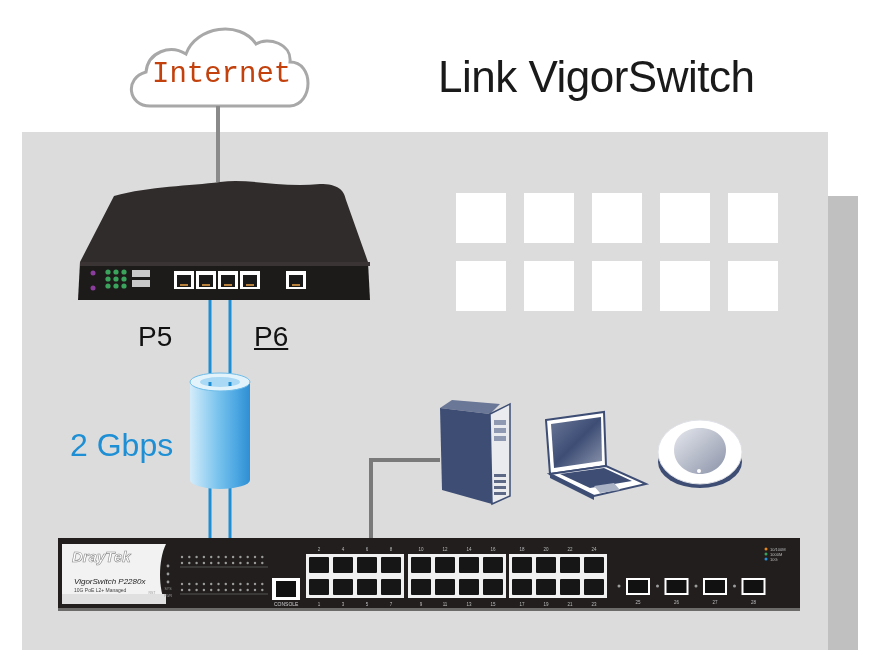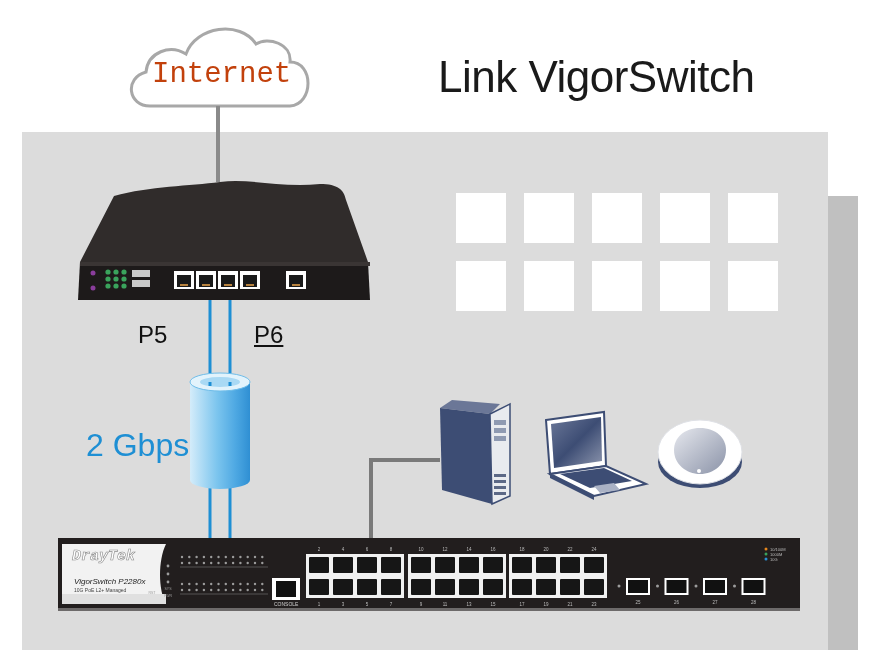--- a/index.html
+++ b/index.html
@@ -1,21 +1,21 @@
 <!DOCTYPE html>
 <html><head>
 <meta charset="utf-8">
 <style>
   html,body{margin:0;padding:0;background:#ffffff;}
   body{width:880px;height:672px;position:relative;overflow:hidden;font-family:"Liberation Sans",sans-serif;}
   svg{position:absolute;left:0;top:0;}
   .title{position:absolute;left:438px;top:52px;font-size:44px;color:#1a1a1a;font-family:"Liberation Sans",sans-serif;letter-spacing:-0.5px;}
   .cloud-label{position:absolute;left:152px;top:58px;font-size:29px;color:#c2410c;font-family:Liberation Mono, monospace;}
-  .port-label{position:absolute;font-size:24px;color:#111;font-family:"Liberation Sans",sans-serif;}
-  .speed{position:absolute;left:70px;top:427px;font-size:32px;color:#1e8fd4;font-family:"Liberation Sans",sans-serif;margin-left:16px;}
+  .port-label{position:absolute;font-size:28px;color:#111;font-family:"Liberation Sans",sans-serif;}
+  .speed{position:absolute;left:70px;top:427px;font-size:32px;color:#1e8fd4;font-family:"Liberation Sans",sans-serif;}
   .small{font-family:"Liberation Sans",sans-serif;}
 </style>
 </head>
 <body>
 
 <svg width="880" height="672">
   <rect x="826" y="196" width="32" height="454" fill="#c0c0c0"></rect>
   <rect x="22" y="132" width="806" height="518" fill="#dcdcdc"></rect>
   <g id="windows">
       <rect x="456" y="193" width="50" height="50" fill="#ffffff"></rect>
@@ -343,16 +343,16 @@
       <text x="152" y="594" font-size="3.5" fill="#9c9c9c" text-anchor="middle" font-family="Liberation Sans, sans-serif">RST</text>
     </g>
 </svg>
 
 <div class="title">Link VigorSwitch</div>
 <div class="cloud-label">Internet</div>
 <div class="port-label" style="left:138px;top:321px;">P5</div>
 <div class="port-label" style="left:254px;top:321px;text-decoration:underline;">P6</div>
 <div class="speed">2 Gbps</div>
 
-<div class="small" style="position:absolute;left:72px;top:548px;font-size:15px;font-style:italic;font-weight:bold;color:#ffffff;-webkit-text-stroke:0.6px #8a8a8a;font-family:Liberation Mono, monospace;">DrayTek</div>
+<div class="small" style="position:absolute;left:72px;top:548px;font-size:15px;font-style:italic;font-weight:bold;color:#ffffff;-webkit-text-stroke:0.6px #8a8a8a;font-family:Liberation Sans, sans-serif;">DrayTek</div>
 <div class="small" style="position:absolute;left:74px;top:577px;font-size:8px;color:#222;font-style:italic;">VigorSwitch P2280x</div>
 <div class="small" style="position:absolute;left:74px;top:587px;font-size:5px;color:#444;">10G PoE L2+ Managed</div>
 <div class="small" style="position:absolute;left:274px;top:601px;font-size:5px;color:#cfcfcf;">CONSOLE</div>
 
 </body></html>

